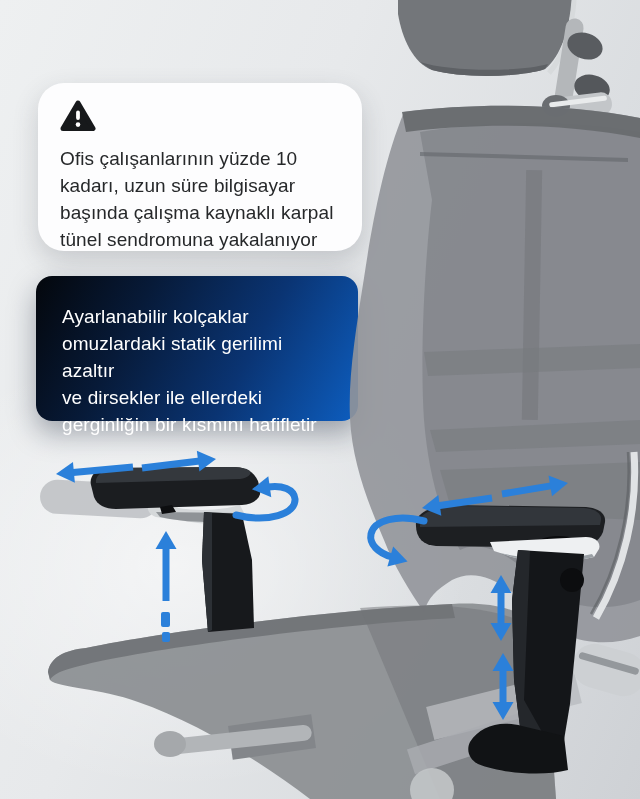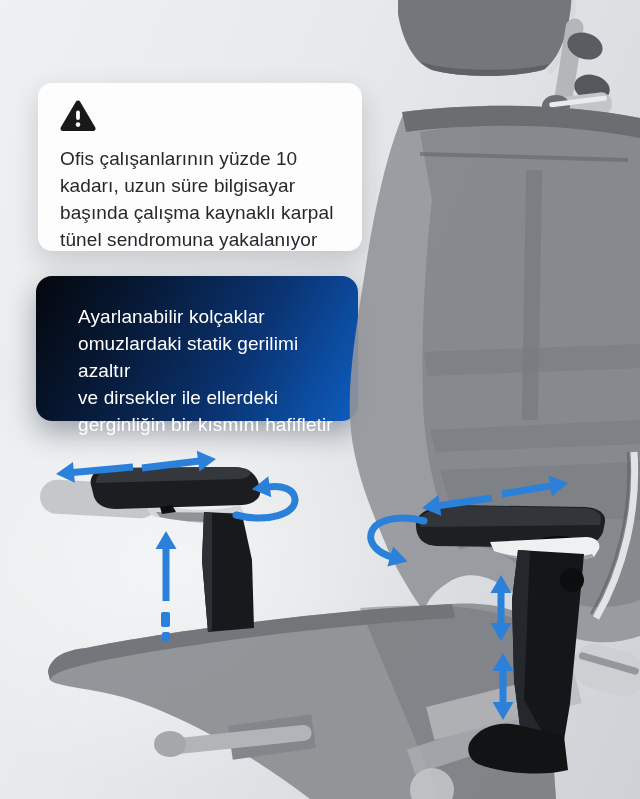--- a/index.html
+++ b/index.html
@@ -6,35 +6,35 @@
   #stage{
     position:relative;width:640px;height:799px;overflow:hidden;
     font-family:"Liberation Sans","DejaVu Sans",sans-serif;
     background:
       radial-gradient(420px 320px at 175px 565px, rgba(255,255,255,.55), rgba(255,255,255,0) 70%),
       linear-gradient(112deg,#eef0f1 0%,#e7e9eb 38%,#dadde0 72%,#ced1d5 100%);
   }
   .callout{position:absolute;box-sizing:border-box;}
   #warning-box{
     left:38px;top:83px;width:324px;height:168px;
-    background:#fdfdfe;border-radius:14px;
+    background:#fdfdfe;border-radius:26px;
     box-shadow:0 10px 26px rgba(55,60,70,.20);
     padding:17px 22px;
   }
   #warning-box .w-icon{display:block;width:36px;height:32px;}
   #warning-text{
     margin-top:13px;font-size:19px;line-height:27px;font-weight:500;
     color:#26282a;white-space:pre-line;letter-spacing:.1px;
   }
   #feature-box{
     left:36px;top:276px;width:322px;height:145px;
     border-radius:16px;
     background:linear-gradient(118deg,#04070c 0%,#071a38 30%,#0a3473 64%,#0d5ec0 100%);
     box-shadow:0 12px 28px rgba(15,25,45,.35);
-    padding:27px 18px 0 42px;
+    padding:27px 18px 0 26px;
   }
   #feature-text{
     font-size:19px;line-height:27px;font-weight:500;color:#ffffff;
     white-space:pre-line;letter-spacing:.1px;
   }
   #chair-svg{position:absolute;left:0;top:0;pointer-events:none;}
 </style>
 </head>
 <body>
 

